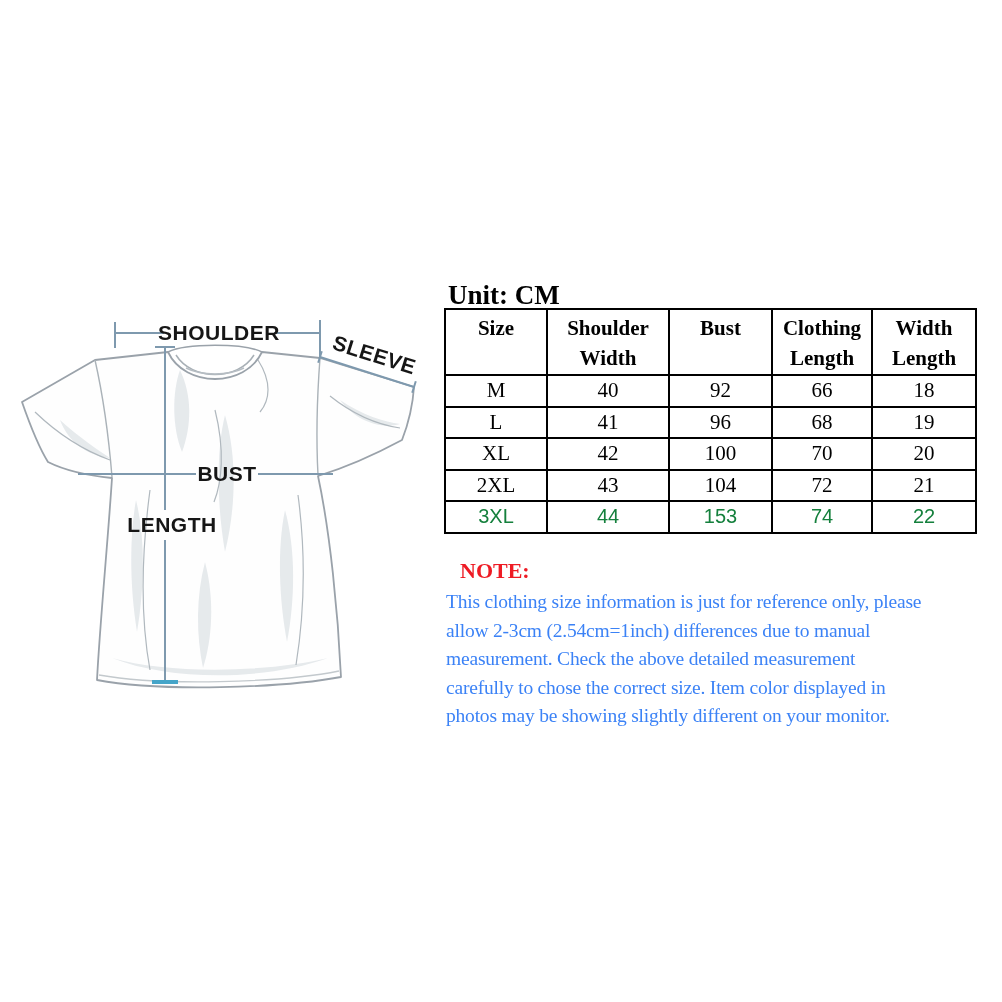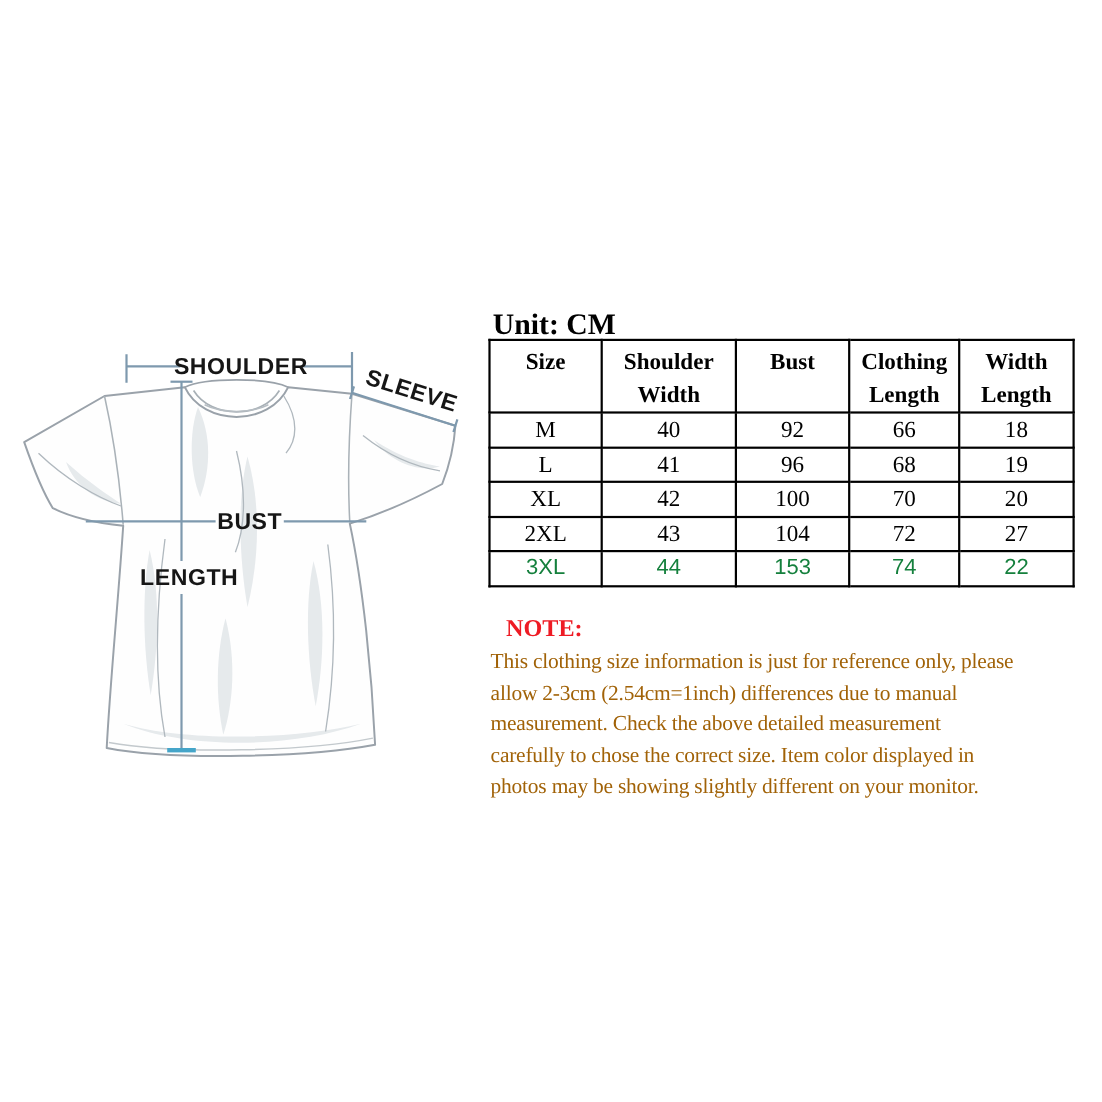--- a/index.html
+++ b/index.html
@@ -18,21 +18,21 @@
   #size-table th,#size-table td{border:2.5px solid #000;text-align:center;padding:0;}
   #size-table th{font-size:21px;font-weight:bold;vertical-align:top;line-height:30px;padding-top:3px;height:61px;}
   #size-table td{font-size:21px;height:29.5px;vertical-align:middle;color:#000;}
   #size-table tbody tr:nth-child(5) td{font-family:"Liberation Sans",sans-serif;color:#15803d;font-size:20px;}
   .col-size{width:102px;}.col-shoulder{width:122px;}.col-bust{width:103px;}
   .col-clothing{width:100px;}.col-sleeve{width:104px;}
 
   
   #note{position:absolute;left:446px;top:558px;width:520px;}
   #note-title{font-weight:bold;font-size:22px;line-height:26px;margin-bottom:4px;margin-left:14px;}
-  .note-line{font-size:19.5px;line-height:28.5px;white-space:nowrap;color:#a16207;letter-spacing:-0.2px;}
+  .note-line{font-size:19.5px;line-height:28.5px;white-space:nowrap;color:#3b82f6;letter-spacing:-0.2px;}
 </style>
 </head>
 <body>
 
 <div id="canvas">
 
   <svg id="diagram" viewBox="0 0 440 400" width="440" height="400">
 
     <path d="M168,52 L95,60 L22,102 C30,125 38,146 48,162 C68,172 92,176 112,178
              C108,240 100,322 97,380 C160,392 282,388 341,377 C338,312 330,232 318,176
@@ -128,21 +128,21 @@
         <td>42</td>
         <td>100</td>
         <td>70</td>
         <td>20</td>
       </tr>
       <tr>
         <td>2XL</td>
         <td>43</td>
         <td>104</td>
         <td>72</td>
-        <td>27</td>
+        <td>21</td>
       </tr>
       <tr>
         <td>3XL</td>
         <td>44</td>
         <td>153</td>
         <td>74</td>
         <td>22</td>
       </tr>
     </tbody>
   </table>

